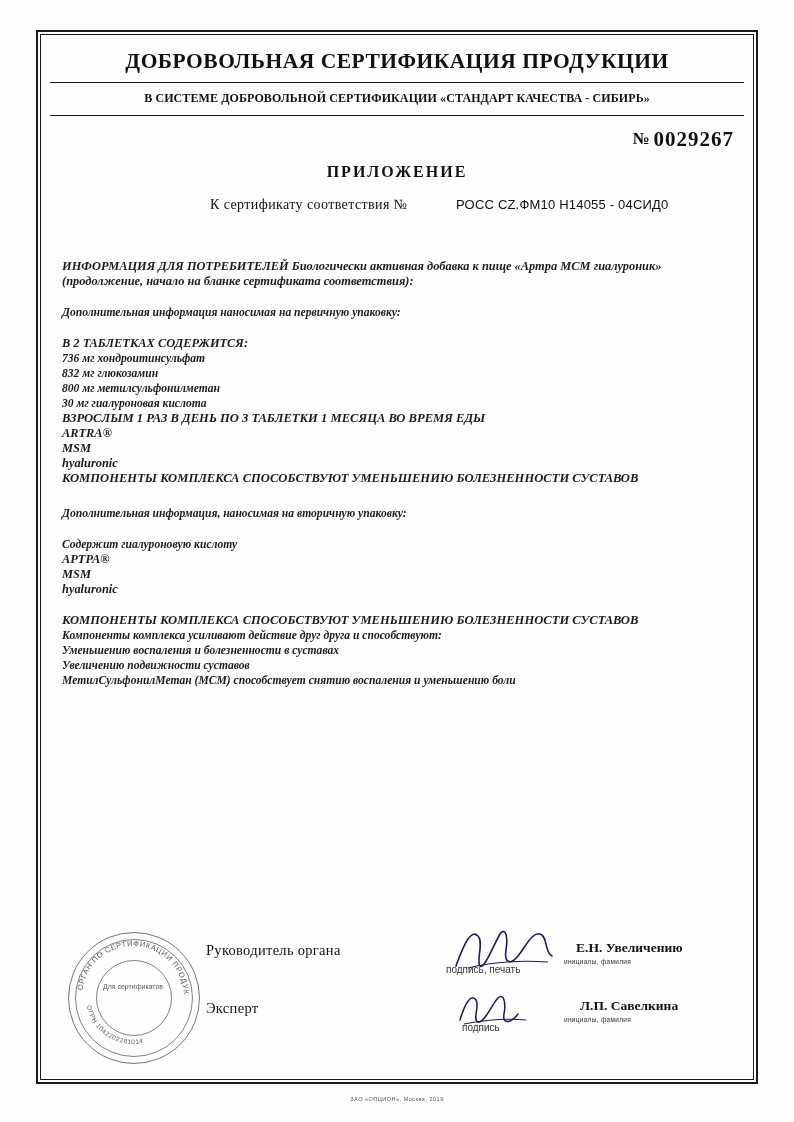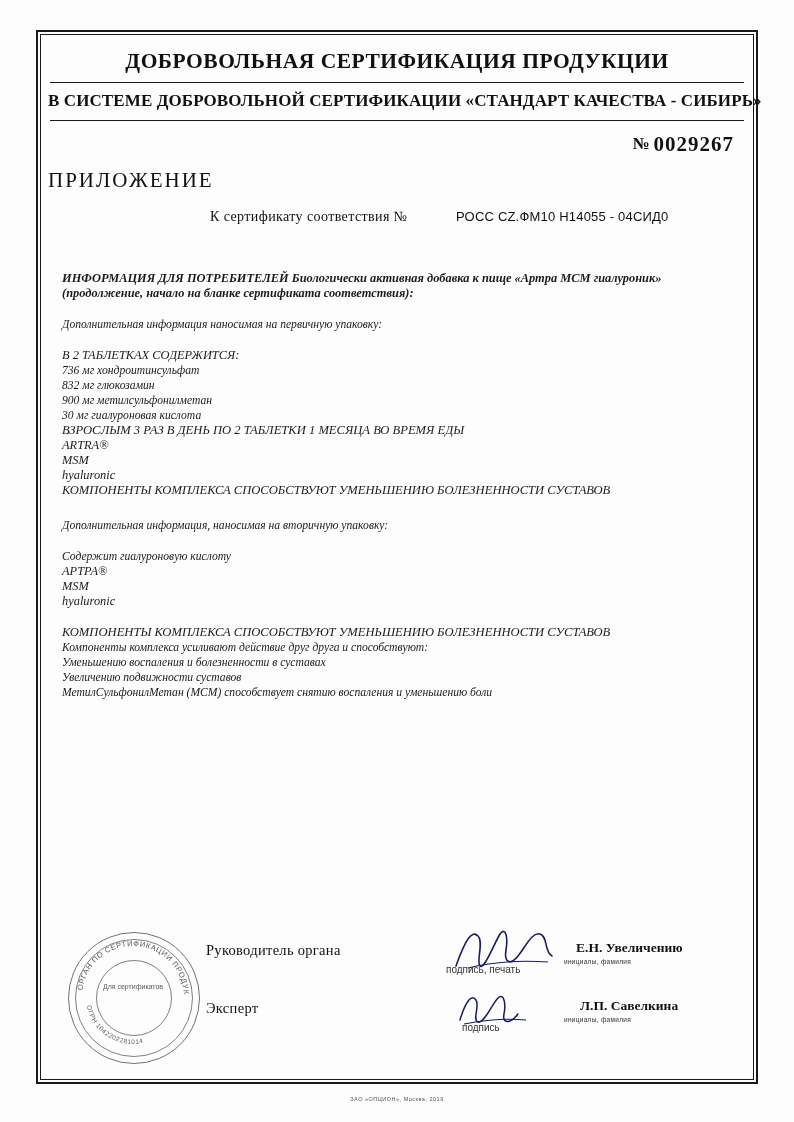--- a/index.html
+++ b/index.html
@@ -62,21 +62,21 @@
     margin-top: 7px;
     white-space: nowrap;
   }
   .rule {
     border-bottom: 1.6px solid #1a1a1a;
     margin: 8px 2px 0 2px;
   }
   .title-sub {
     text-align: center;
     font-weight: bold;
-    font-size: 17px;
+    font-size: 12px;
     letter-spacing: 0.1px;
     margin-top: 8px;
     white-space: nowrap;
   }
   .rule2 {
     border-bottom: 1.6px solid #1a1a1a;
     margin: 9px 2px 0 2px;
   }
 
   
@@ -102,23 +102,23 @@
     letter-spacing: 1px;
     font-family: "Liberation Serif", serif;
   }
   .blank-no .nsym {
     font-size: 17px;
     vertical-align: 2px;
     margin-right: 3px;
   }
 
   .prilozhenie {
-    text-align: left;
-    font-weight: normal;
-    font-size: 21px;
+    text-align: center;
+    font-weight: bold;
+    font-size: 16px;
     letter-spacing: 2px;
     margin-top: 2px;
   }
 
   .certrow {
     position: relative;
     height: 28px;
     margin-top: 16px;
     font-size: 14px;
   }
@@ -170,20 +170,21 @@
     margin-top: 34px;
     padding-left: 14px;
     padding-right: 8px;
   }
   .p {
     font-style: italic;
     font-size: 12.4px;
     line-height: 15px;
     color: #1b1b1b;
     white-space: nowrap;
+    font-weight: bold;
   }
   .p.bold {
     font-weight: bold;
   }
   .p.small {
     font-size: 11.6px;
   }
   .p.caps {
     font-size: 12.6px;
   }
@@ -322,23 +323,23 @@
 
       <div class="spacer-16"></div>
 
       <div class="p small">Дополнительная информация наносимая на первичную упаковку:</div>
 
       <div class="spacer-16"></div>
 
       <div class="p">В 2 ТАБЛЕТКАХ СОДЕРЖИТСЯ:</div>
       <div class="p small">736 мг хондроитинсульфат</div>
       <div class="p small">832 мг глюкозамин</div>
-      <div class="p small">900 мг метилсульфонилметан</div>
+      <div class="p small">800 мг метилсульфонилметан</div>
       <div class="p small">30 мг гиалуроновая кислота</div>
-      <div class="p caps">ВЗРОСЛЫМ 3 РАЗ В ДЕНЬ ПО 2 ТАБЛЕТКИ 1 МЕСЯЦА ВО ВРЕМЯ ЕДЫ</div>
+      <div class="p caps">ВЗРОСЛЫМ 1 РАЗ В ДЕНЬ ПО 3 ТАБЛЕТКИ 1 МЕСЯЦА ВО ВРЕМЯ ЕДЫ</div>
       <div class="p">ARTRA®</div>
       <div class="p">MSM</div>
       <div class="p">hyaluronic</div>
       <div class="p caps">КОМПОНЕНТЫ КОМПЛЕКСА СПОСОБСТВУЮТ УМЕНЬШЕНИЮ БОЛЕЗНЕННОСТИ СУСТАВОВ</div>
 
       <div class="spacer-20"></div>
 
       <div class="p small">Дополнительная информация, наносимая на вторичную упаковку:</div>
 
       <div class="spacer-16"></div>

